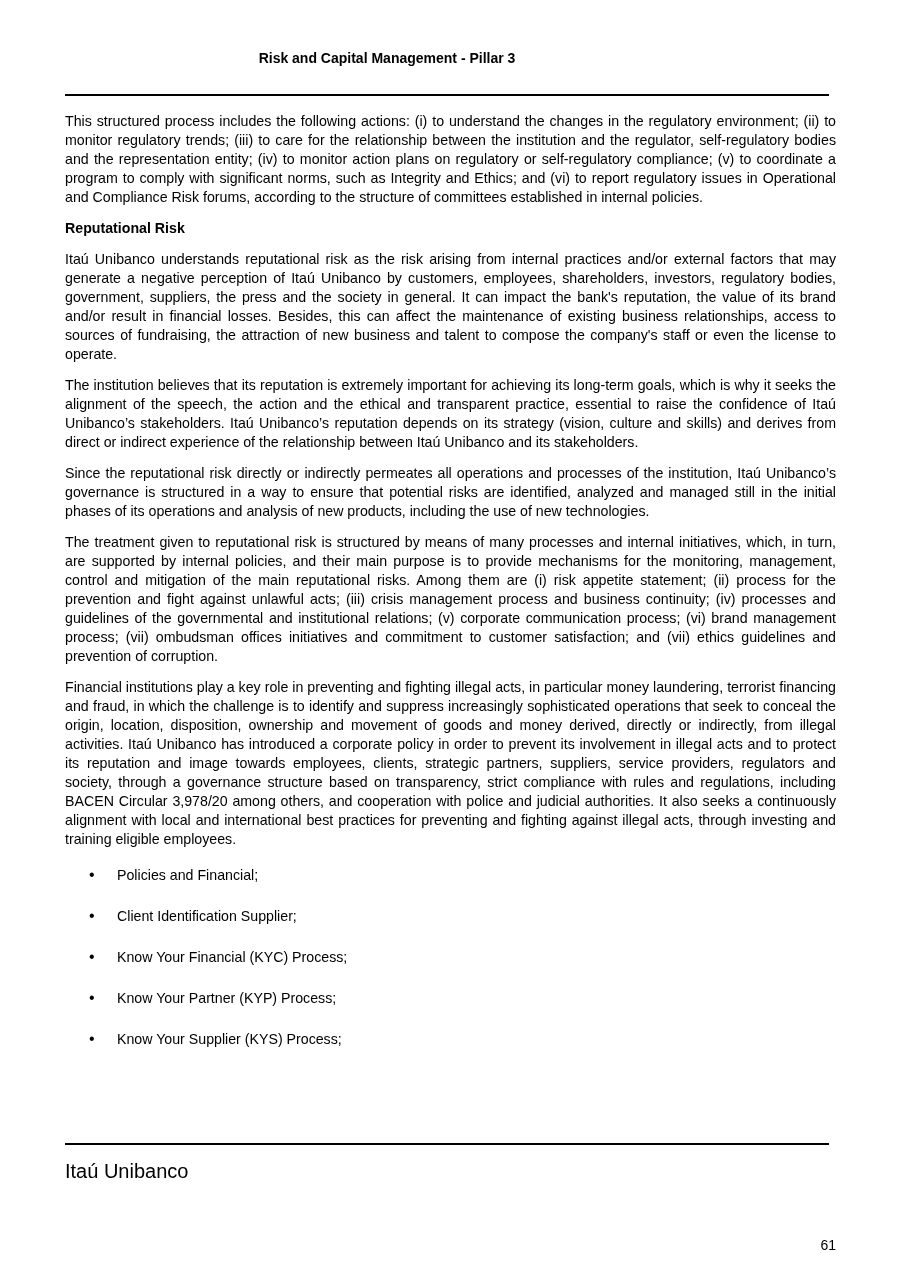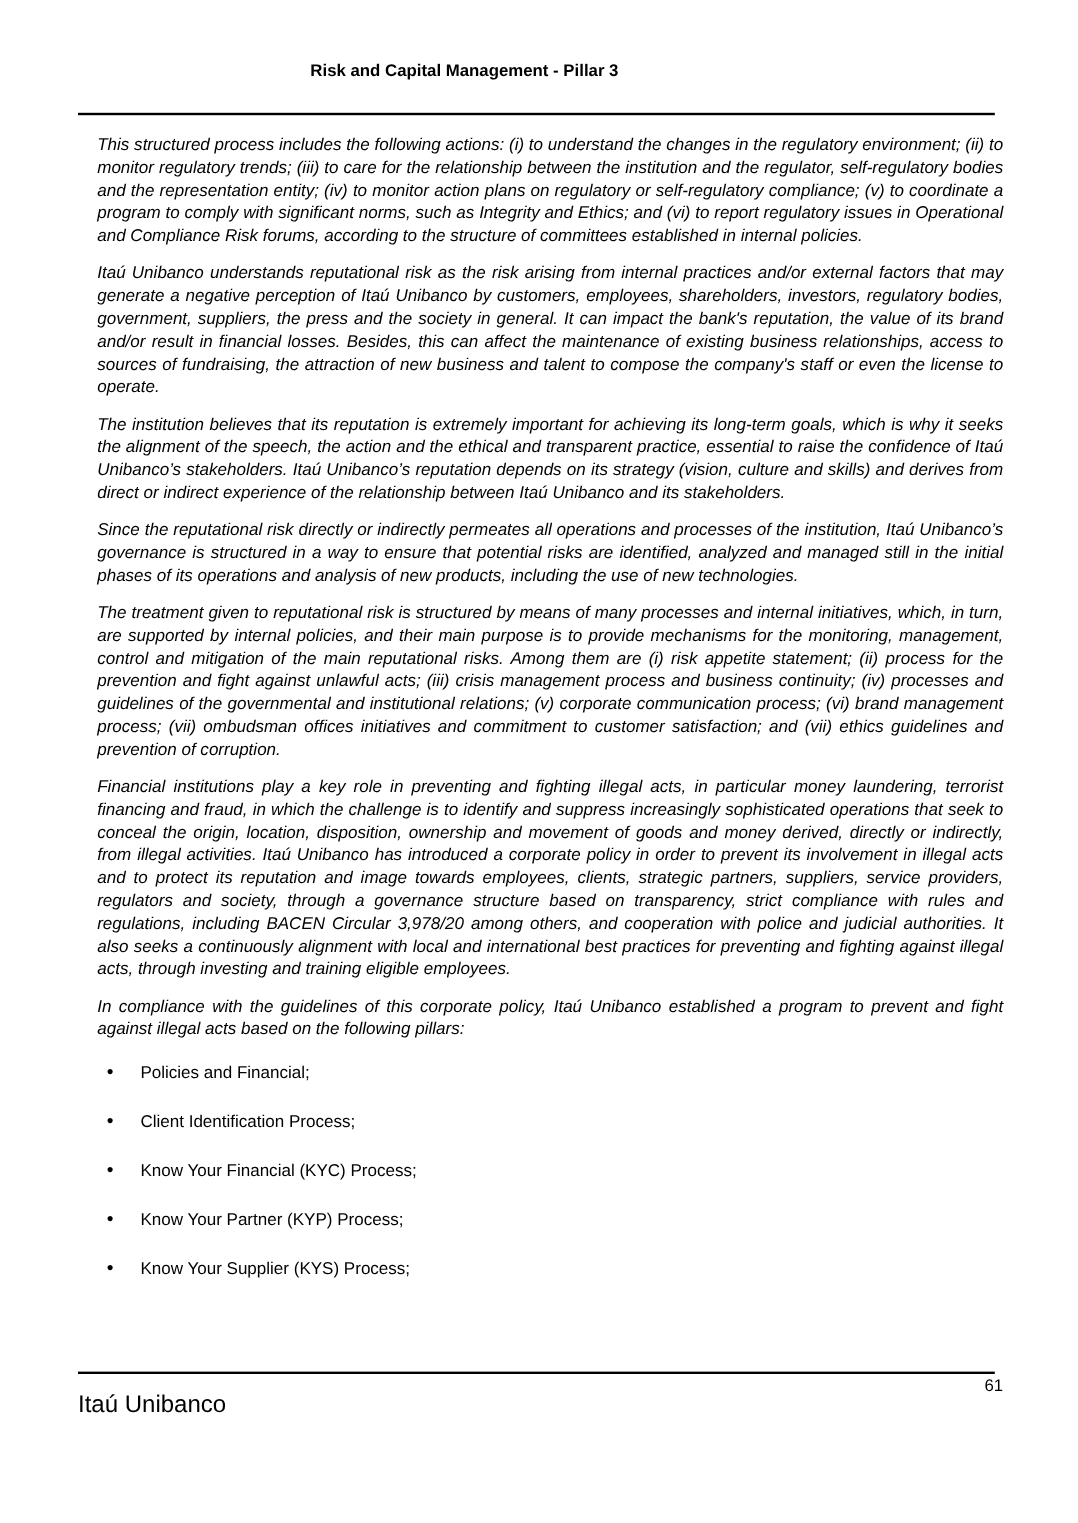--- a/index.html
+++ b/index.html
@@ -4,51 +4,51 @@
 <style>
   html, body { margin: 0; padding: 0; background: #ffffff; }
   body { width: 898px; height: 1269px; position: relative; overflow: hidden;
          font-family: "Liberation Sans", sans-serif; color: #000; }
   .header-title { position: absolute; top: 50px; left: 0; width: 774px; text-align: center;
                   font-weight: bold; font-size: 14px; }
   .rule { position: absolute; left: 65px; width: 764px; height: 2px; background: #000; }
   .rule.top { top: 94px; }
   .rule.bottom { top: 1143px; }
   .content { position: absolute; top: 112px; left: 65px; width: 771px; font-size: 14.2px; line-height: 19px; }
-  .content p { margin: 0 0 12px 16px; text-align: justify; font-style: italic; }
+  .content p { margin: 0 0 12px 0; text-align: justify; }
   .content h3 { margin: 0 0 12px 0; font-size: 14.2px; font-weight: bold; line-height: 19px; }
   ul.pillars { list-style: none; margin: 0; padding: 0; }
   ul.pillars li { position: relative; padding-left: 52px; height: 19px; margin-bottom: 22px; }
   ul.pillars li:first-child { margin-top: 17px; }
   ul.pillars .bullet { position: absolute; left: 24px; top: -1px; font-size: 16px; }
   .footer-company { position: absolute; top: 1160px; left: 65px; font-size: 20px; }
-  .page-number { position: absolute; top: 1146px; left: 800px; width: 36px; text-align: right; font-size: 14px; }
+  .page-number { position: absolute; top: 1237px; left: 800px; width: 36px; text-align: right; font-size: 14px; }
 </style>
 </head>
 <body>
 
 <div class="header-title">Risk and Capital Management - Pillar 3</div>
 <div class="rule top"></div>
 
 <div class="content">
   <p>This structured process includes the following actions: (i) to understand the changes in the regulatory environment; (ii) to monitor regulatory trends; (iii) to care for the relationship between the institution and the regulator, self-regulatory bodies and the representation entity; (iv) to monitor action plans on regulatory or self-regulatory compliance; (v) to coordinate a program to comply with significant norms, such as Integrity and Ethics; and (vi) to report regulatory issues in Operational and Compliance Risk forums, according to the structure of committees established in internal policies.</p>
+  <h3>Reputational Risk</h3>
   <p>Itaú Unibanco understands reputational risk as the risk arising from internal practices and/or external factors that may generate a negative perception of Itaú Unibanco by customers, employees, shareholders, investors, regulatory bodies, government, suppliers, the press and the society in general. It can impact the bank's reputation, the value of its brand and/or result in financial losses. Besides, this can affect the maintenance of existing business relationships, access to sources of fundraising, the attraction of new business and talent to compose the company's staff or even the license to operate.</p>
   <p>The institution believes that its reputation is extremely important for achieving its long-term goals, which is why it seeks the alignment of the speech, the action and the ethical and transparent practice, essential to raise the confidence of Itaú Unibanco’s stakeholders. Itaú Unibanco’s reputation depends on its strategy (vision, culture and skills) and derives from direct or indirect experience of the relationship between Itaú Unibanco and its stakeholders.</p>
   <p>Since the reputational risk directly or indirectly permeates all operations and processes of the institution, Itaú Unibanco’s governance is structured in a way to ensure that potential risks are identified, analyzed and managed still in the initial phases of its operations and analysis of new products, including the use of new technologies.</p>
   <p>The treatment given to reputational risk is structured by means of many processes and internal initiatives, which, in turn, are supported by internal policies, and their main purpose is to provide mechanisms for the monitoring, management, control and mitigation of the main reputational risks. Among them are (i) risk appetite statement; (ii) process for the prevention and fight against unlawful acts; (iii) crisis management process and business continuity; (iv) processes and guidelines of the governmental and institutional relations; (v) corporate communication process; (vi) brand management process; (vii) ombudsman offices initiatives and commitment to customer satisfaction; and (vii) ethics guidelines and prevention of corruption.</p>
   <p>Financial institutions play a key role in preventing and fighting illegal acts, in particular money laundering, terrorist financing and fraud, in which the challenge is to identify and suppress increasingly sophisticated operations that seek to conceal the origin, location, disposition, ownership and movement of goods and money derived, directly or indirectly, from illegal activities. Itaú Unibanco has introduced a corporate policy in order to prevent its involvement in illegal acts and to protect its reputation and image towards employees, clients, strategic partners, suppliers, service providers, regulators and society, through a governance structure based on transparency, strict compliance with rules and regulations, including BACEN Circular 3,978/20 among others, and cooperation with police and judicial authorities. It also seeks a continuously alignment with local and international best practices for preventing and fighting against illegal acts, through investing and training eligible employees.</p>
-  <p style="margin-bottom:0">In compliance with the guidelines of this corporate policy, Itaú Unibanco established a program to prevent and fight against illegal acts based on the following pillars:</p>
   <ul class="pillars">
     <li>
       <span class="bullet">•</span>
       <span>Policies and Financial;</span>
     </li>
     <li>
       <span class="bullet">•</span>
-      <span>Client Identification Process;</span>
+      <span>Client Identification Supplier;</span>
     </li>
     <li>
       <span class="bullet">•</span>
       <span>Know Your Financial (KYC) Process;</span>
     </li>
     <li>
       <span class="bullet">•</span>
       <span>Know Your Partner (KYP) Process;</span>
     </li>
     <li>

